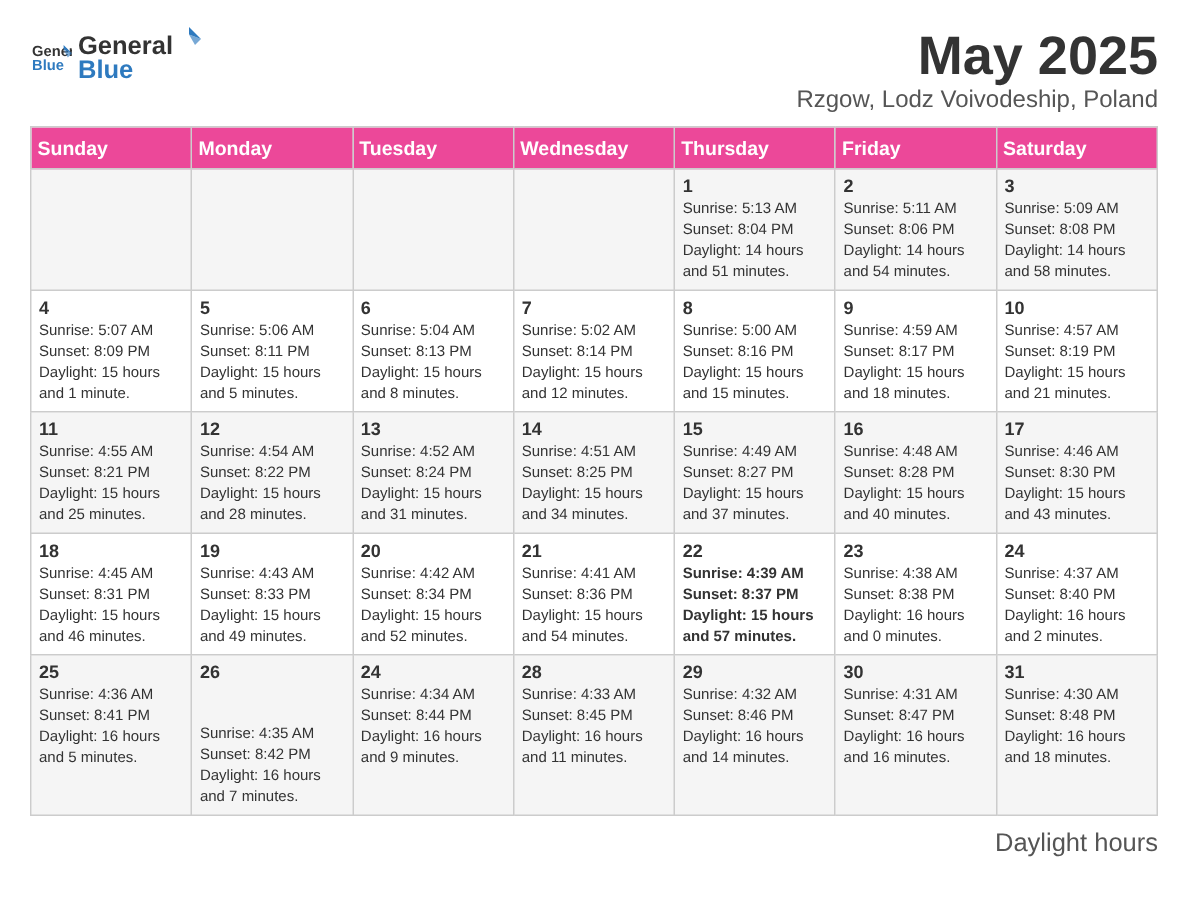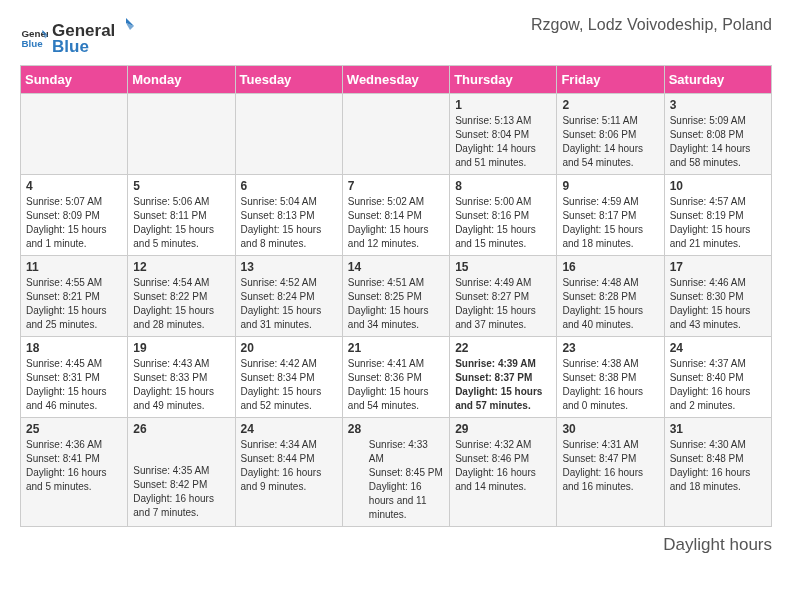--- a/index.html
+++ b/index.html
@@ -95,20 +95,21 @@
         <span style="font-size:17px; font-weight:bold; color:#333;">General</span>
         <svg width="20" height="20" viewBox="0 0 20 20" style="margin: 0 1px;">
           <polygon points="10,2 18,10 10,7" fill="#2e7abf"></polygon>
           <polygon points="10,7 18,10 14,14" fill="#2e7abf" opacity="0.65"></polygon>
         </svg>
       </div>
       <div style="font-size:17px; font-weight:bold; color:#2e7abf; margin-top:-4px;">Blue</div>
     </div>
   </div>
   <div class="title-area">
+    <div class="main-title">May 2025</div>
     <div class="subtitle">Rzgow, Lodz Voivodeship, Poland</div>
   </div>
 </div>
 
 <table class="calendar">
   <thead>
     <tr>
     <th>Sunday</th>
         <th>Monday</th>
         <th>Tuesday</th>
@@ -289,21 +290,21 @@
 Daylight: 16 hours and 7 minutes.</div>
         </td>
         <td>
           <span class="day-number">24</span>
           <div class="day-info" style="white-space: pre-line;">Sunrise: 4:34 AM
 Sunset: 8:44 PM
 Daylight: 16 hours and 9 minutes.</div>
         </td>
         <td>
           <span class="day-number">28</span>
-          <div class="day-info" style="white-space: pre-line; margin-left: 21px;">Sunrise: 4:33 AM
+          <div class="day-info" style="white-space: pre-line;">Sunrise: 4:33 AM
 Sunset: 8:45 PM
 Daylight: 16 hours and 11 minutes.</div>
         </td>
         <td>
           <span class="day-number">29</span>
           <div class="day-info" style="white-space: pre-line;">Sunrise: 4:32 AM
 Sunset: 8:46 PM
 Daylight: 16 hours and 14 minutes.</div>
         </td>
         <td>

